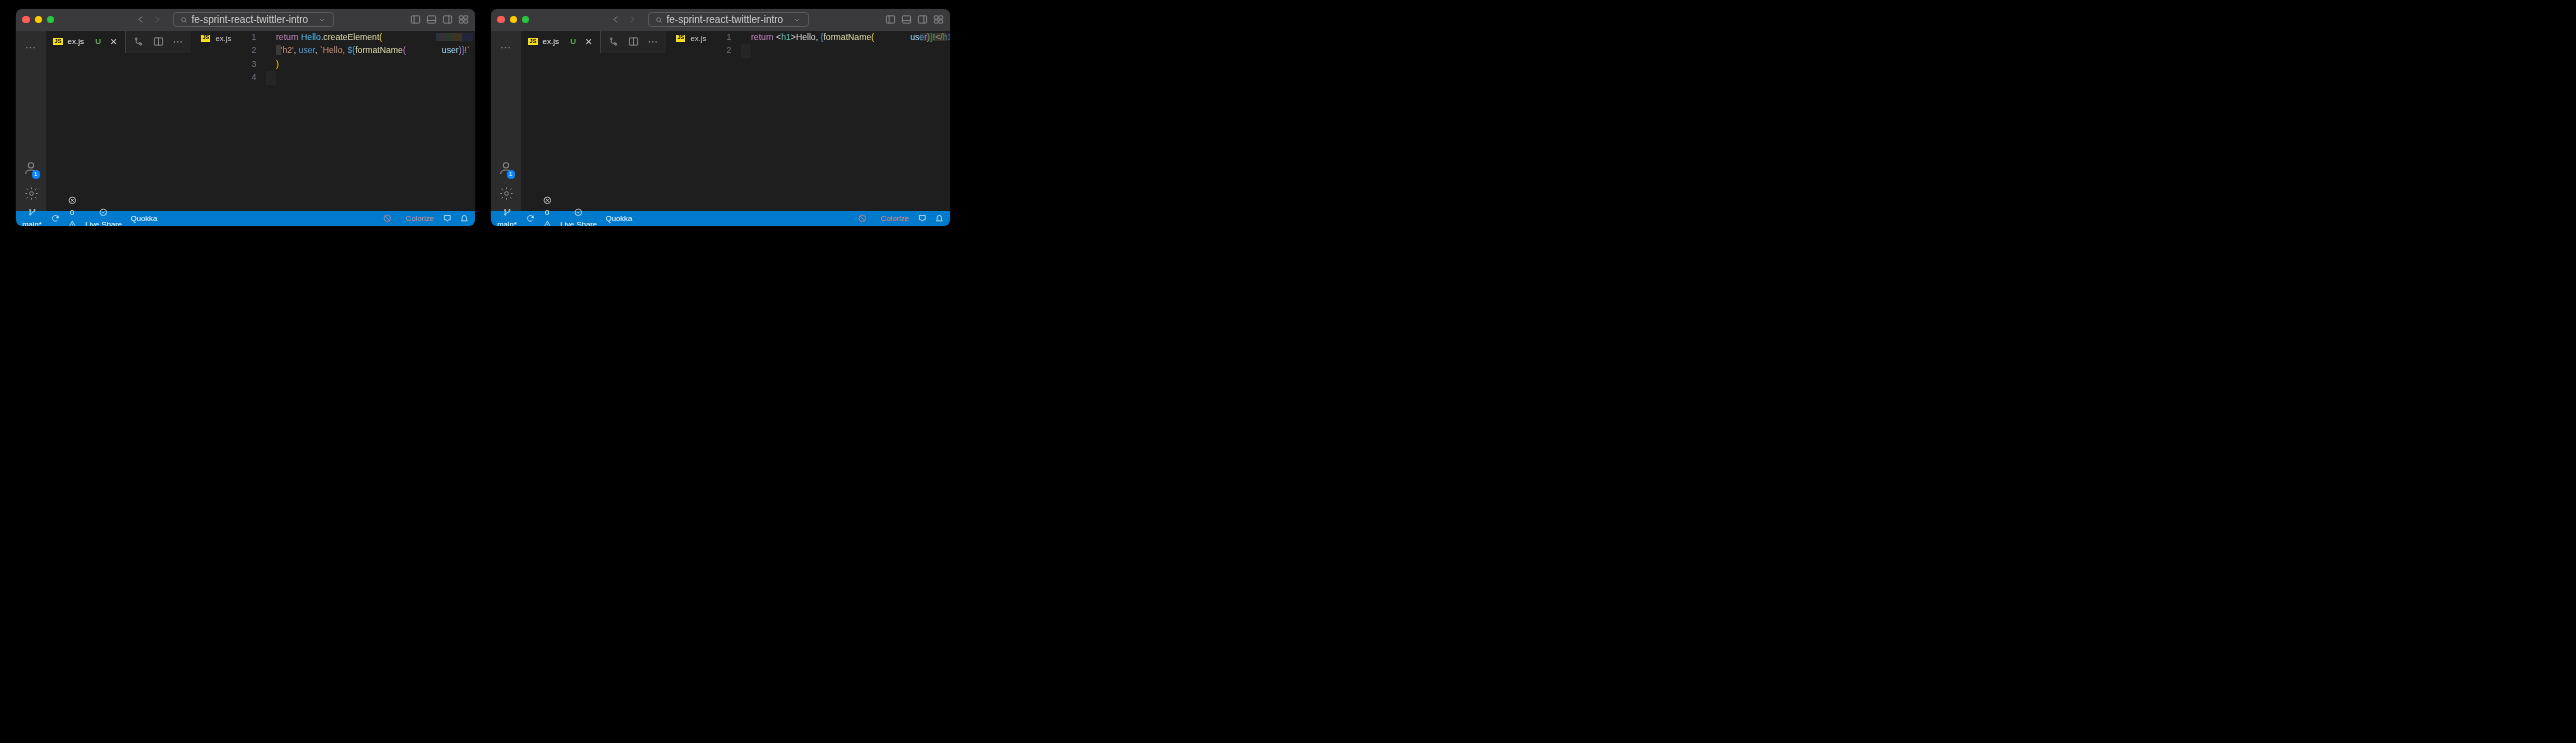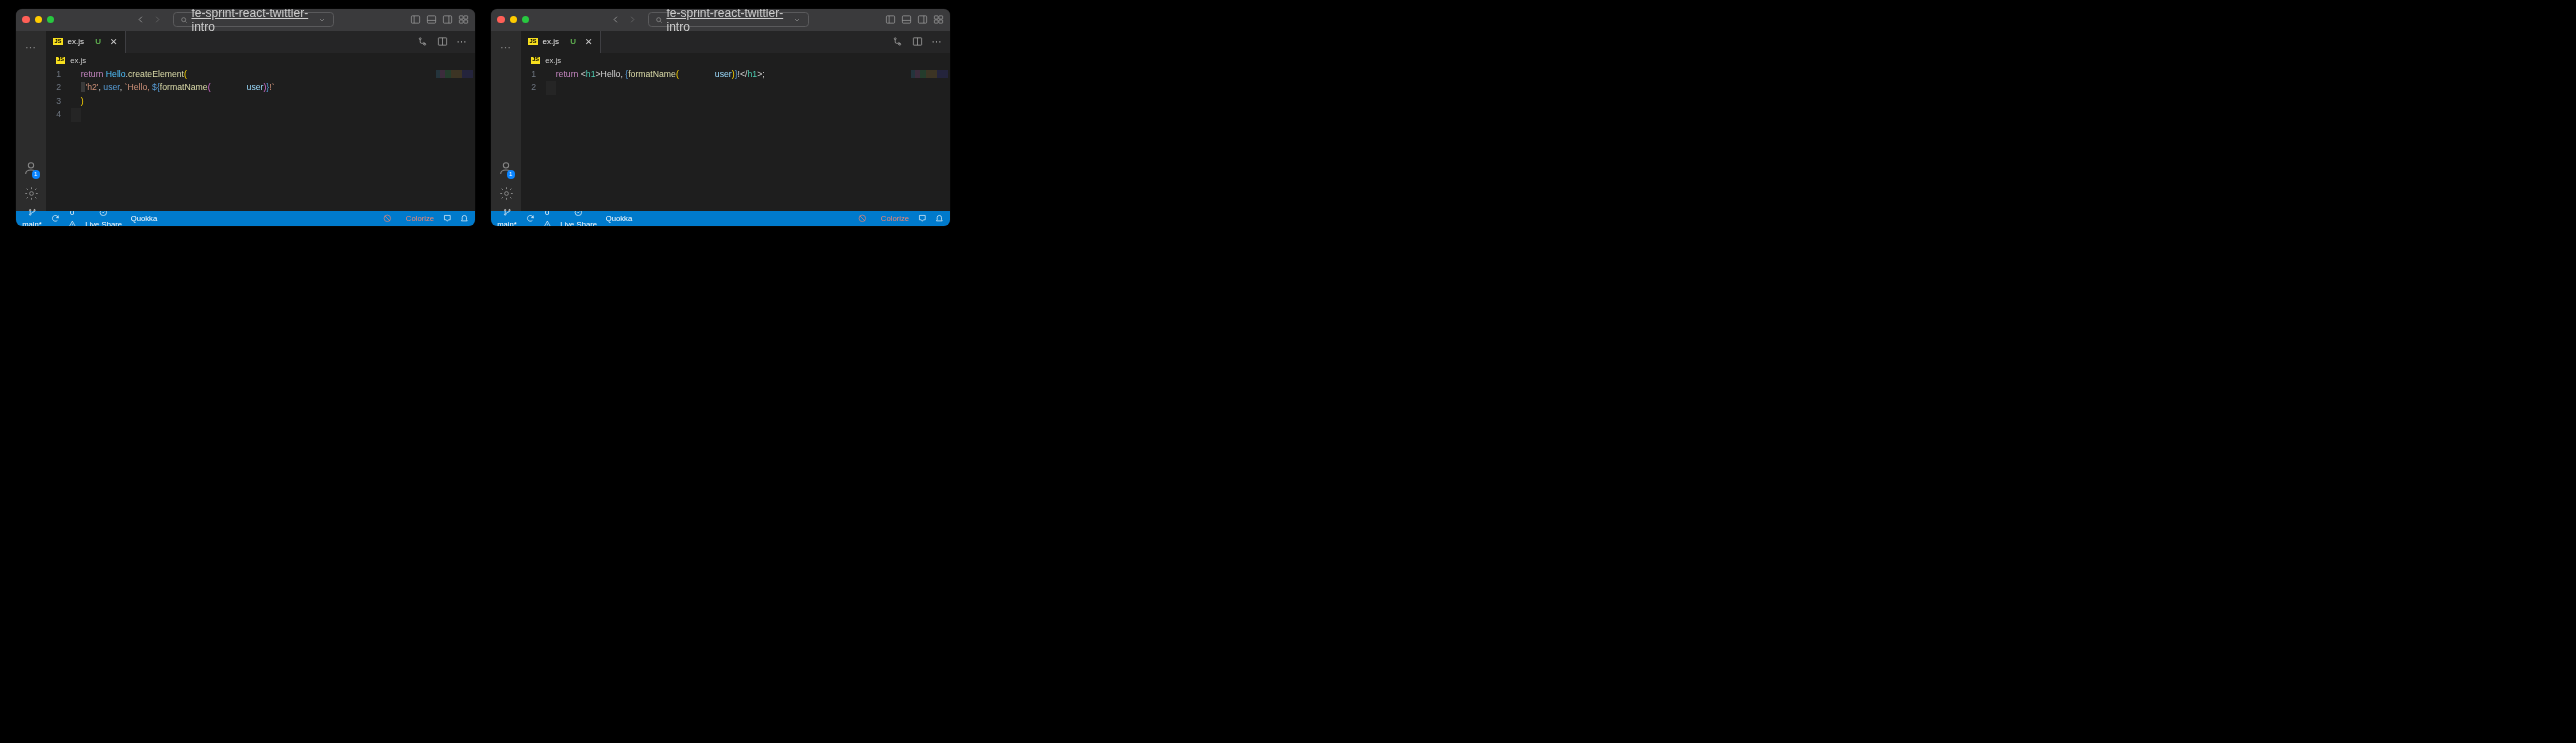--- a/index.html
+++ b/index.html
@@ -32,35 +32,35 @@
   .window{flex:1;height:217px;border-radius:6.2px;overflow:hidden;background:var(--editor);display:flex;flex-direction:column;box-shadow:0 0 0 0.6px rgba(255,255,255,.04);}
   
   .titlebar{height:22px;background:var(--titlebar);display:flex;align-items:center;padding:0 6.2px;gap:6.2px;color:#ccc;}
   .traffic{display:flex;gap:5px;}
   .dot{width:7.4px;height:7.4px;border-radius:50%;}
   .dot.red{background:var(--red);}
   .dot.yellow{background:var(--yellow);}
   .dot.green{background:#28c840;}
   .nav{display:flex;gap:6.2px;margin-left:74px;}
   .nav svg{width:11px;height:11px;stroke:#aaa;}
-  .search{flex:0 0 auto;margin-left:3.7px;display:flex;align-items:center;gap:3.7px;border:0.6px solid #5a5a5c;border-radius:3.7px;padding:1.2px 6.2px;font-size:12px;color:#ccc;width:161px;height:15px;text-decoration:underline;}
+  .search{flex:0 0 auto;margin-left:3.7px;display:flex;align-items:center;gap:3.7px;border:0.6px solid #5a5a5c;border-radius:3.7px;padding:1.2px 6.2px;font-size:10px;color:#ccc;width:161px;height:15px;}
   .search svg{width:8px;height:8px;stroke:#aaa;flex-shrink:0;}
   .search .chev{margin-left:auto;}
   .layout-icons{margin-left:auto;display:flex;gap:5px;}
   .layout-icons svg{width:11px;height:11px;stroke:#aaa;fill:none;}
   
   .body{flex:1;display:flex;min-height:0;}
   .activitybar{width:30px;background:#2c2c2c;display:flex;flex-direction:column;align-items:center;padding-top:10px;padding-bottom:7.4px;color:#858585;}
   .activitybar .ellips{font-size:11px;letter-spacing:1.2px;color:#858585;}
   .activitybar .sp{flex:1;}
   .acct{position:relative;}
   .acct svg{width:16px;height:16px;stroke:#858585;fill:none;}
   .badge{position:absolute;right:-1.2px;bottom:-1.2px;background:var(--blue-bright);color:#fff;border-radius:5px;font-size:6.2px;min-width:8.7px;height:8.7px;line-height:8.7px;text-align:center;padding:0 1.9px;}
   .gear svg{width:15px;height:15px;stroke:#858585;fill:none;}
-  .main{flex:1;display:flex;flex-direction:column;min-width:0;}
+  .main{flex:1;display:flex;flex-direction:row;min-width:0;}
   
   .tabrow{height:22px;background:var(--tabbar);display:flex;align-items:stretch;}
   .tab{display:flex;align-items:center;gap:5px;padding:0 7.4px;background:var(--tab-active);border-right:0.6px solid var(--border);font-size:8px;}
   .js-badge{background:#f7df1e;color:#000;font-size:5.6px;font-weight:700;padding:0.6px 1.2px;line-height:1;}
   .tabname{color:#e6e6e6;}
   .u{color:var(--u-status);font-size:8px;margin-left:3.7px;font-weight:600;display:inline-block;padding:0 2.5px;}
   .close{color:#ccc;font-size:9.3px;margin-left:1.2px;}
   .tabrow .rt{margin-left:auto;display:flex;align-items:center;gap:8.7px;padding:0 7.4px;color:#aaa;}
   .tabrow .rt svg{width:11px;height:11px;stroke:#aaa;fill:none;}
   

